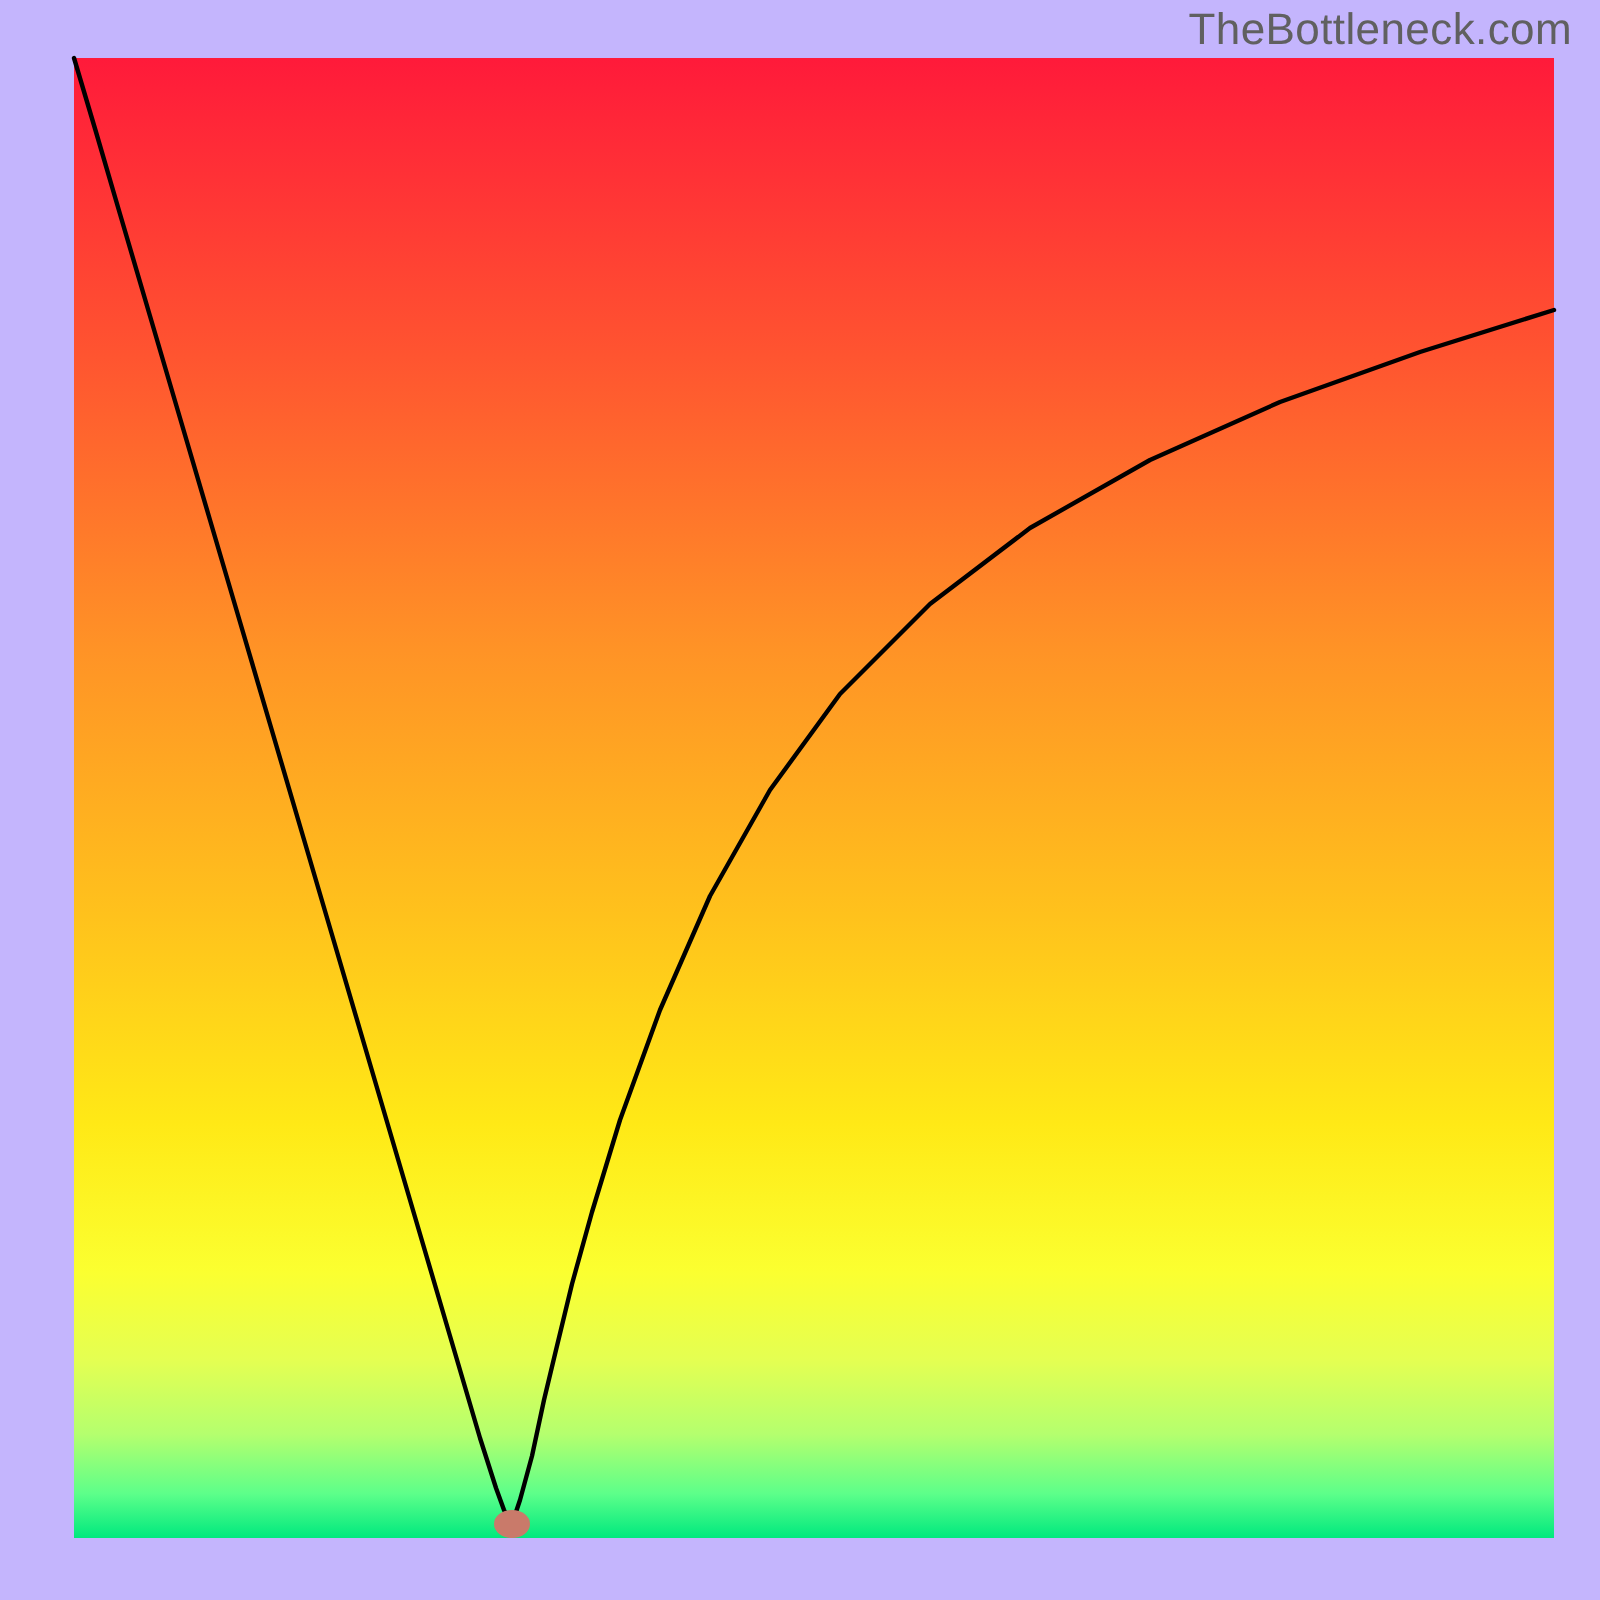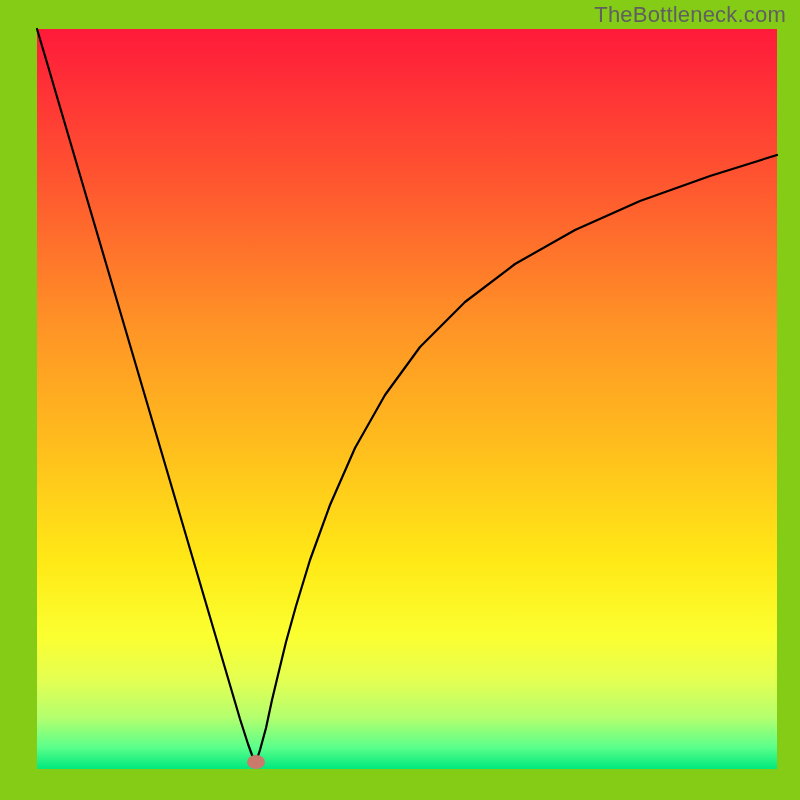--- a/index.html
+++ b/index.html
@@ -7,21 +7,21 @@
     padding: 0;
     width: 800px;
     height: 800px;
     overflow: hidden;
     background: #fff;
   }
   .wrap {
     position: relative;
     width: 800px;
     height: 800px;
-    background: #84cc16;
+    background: #c4b5fd;
   }
   .watermark {
     position: absolute;
     top: 2px;
     right: 14px;
     color: #606060;
     font-family: Arial, Helvetica, sans-serif;
     font-size: 22px;
     letter-spacing: 0.2px;
     z-index: 5;

